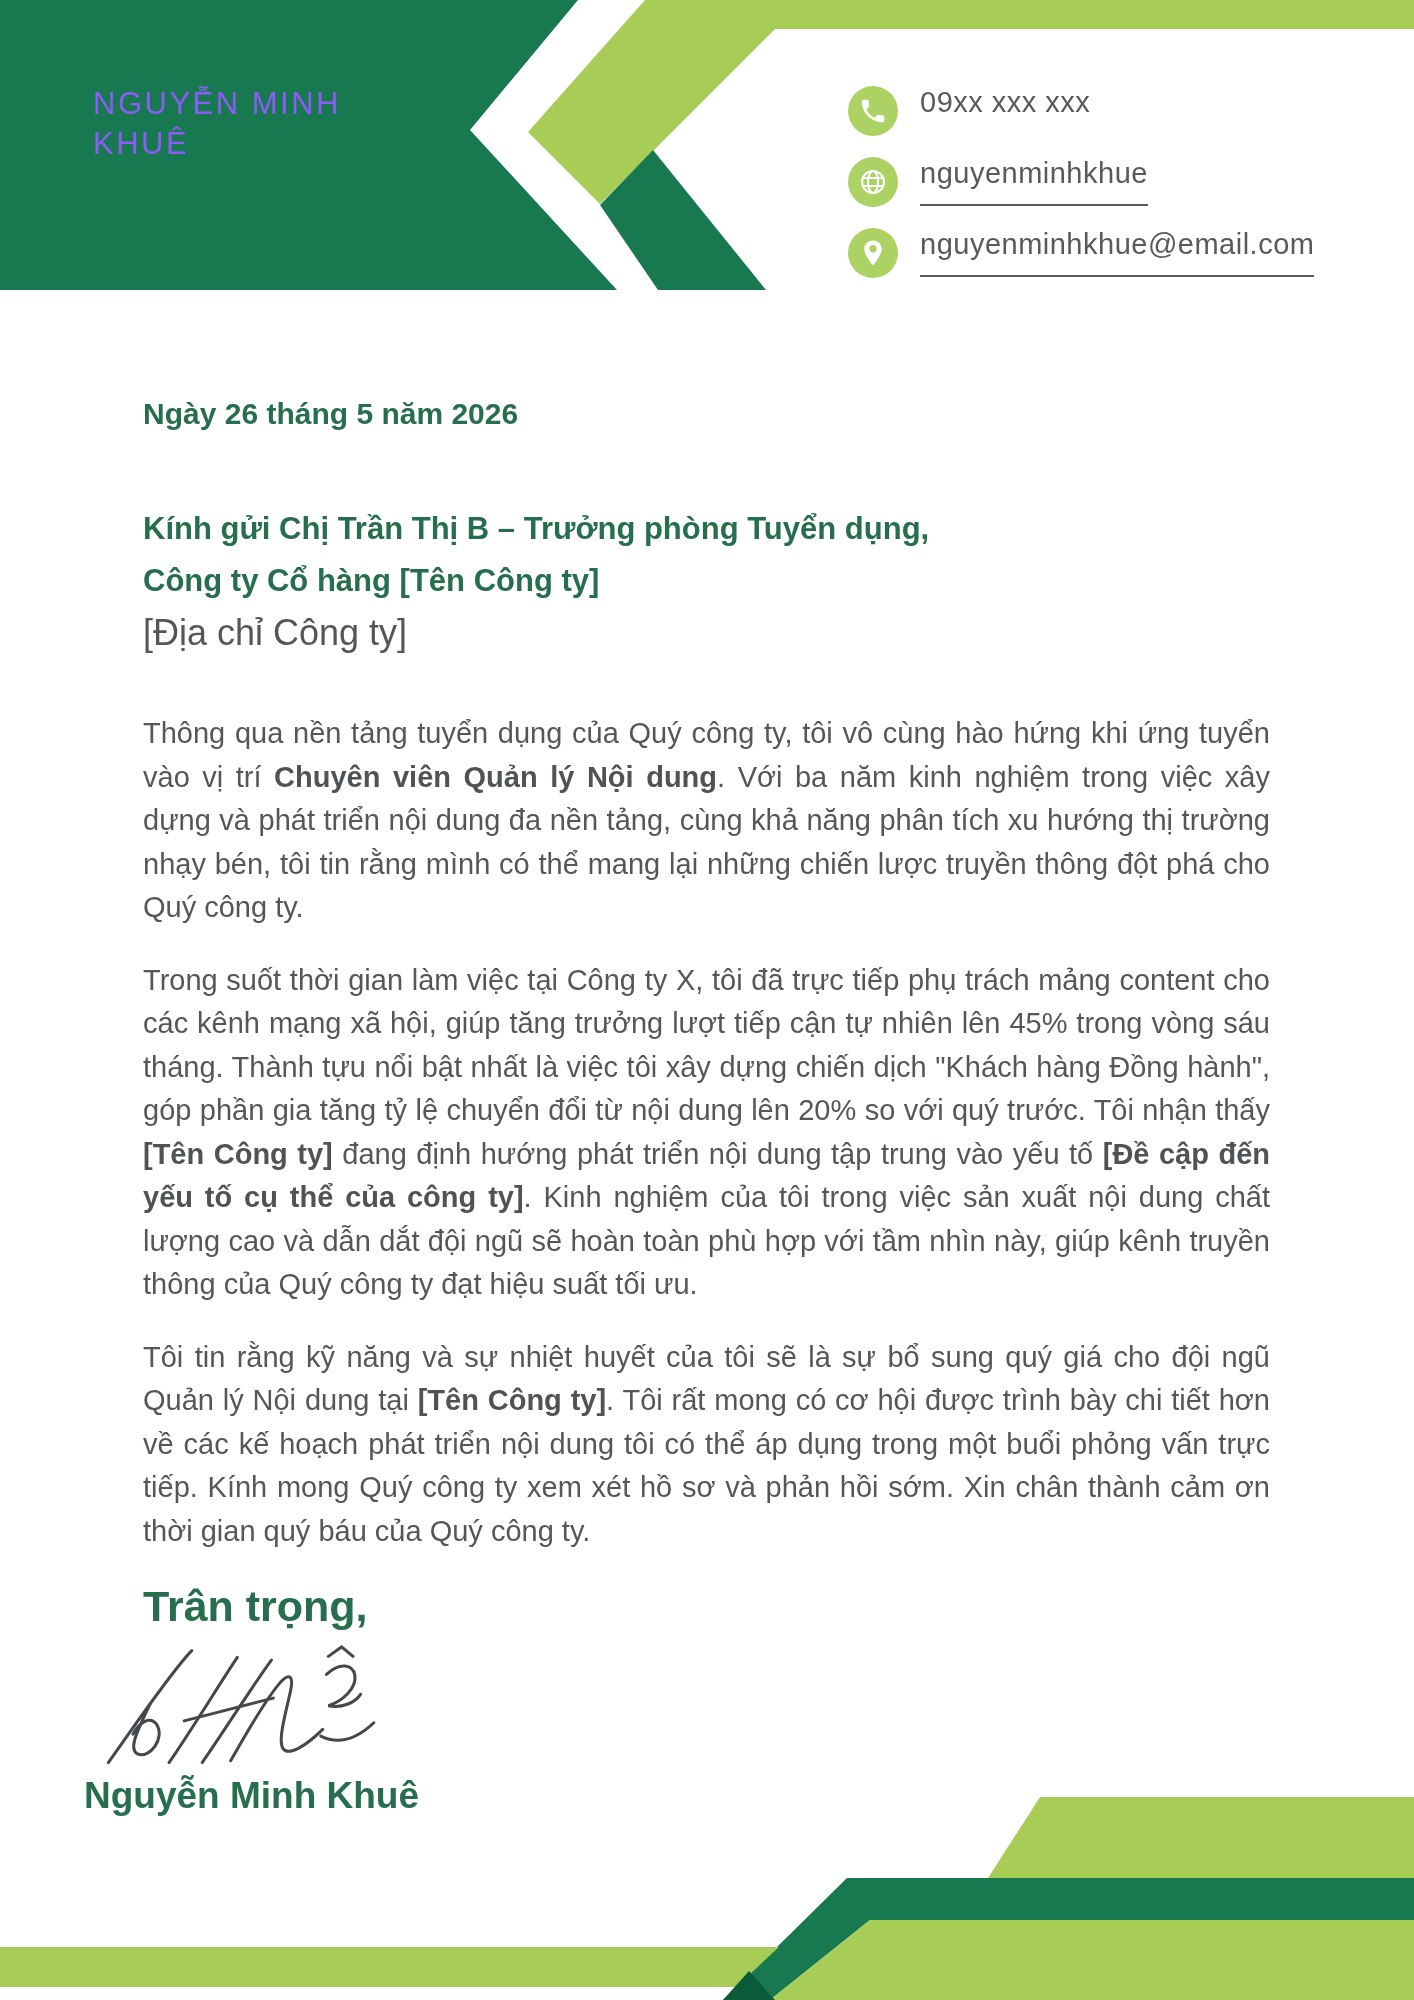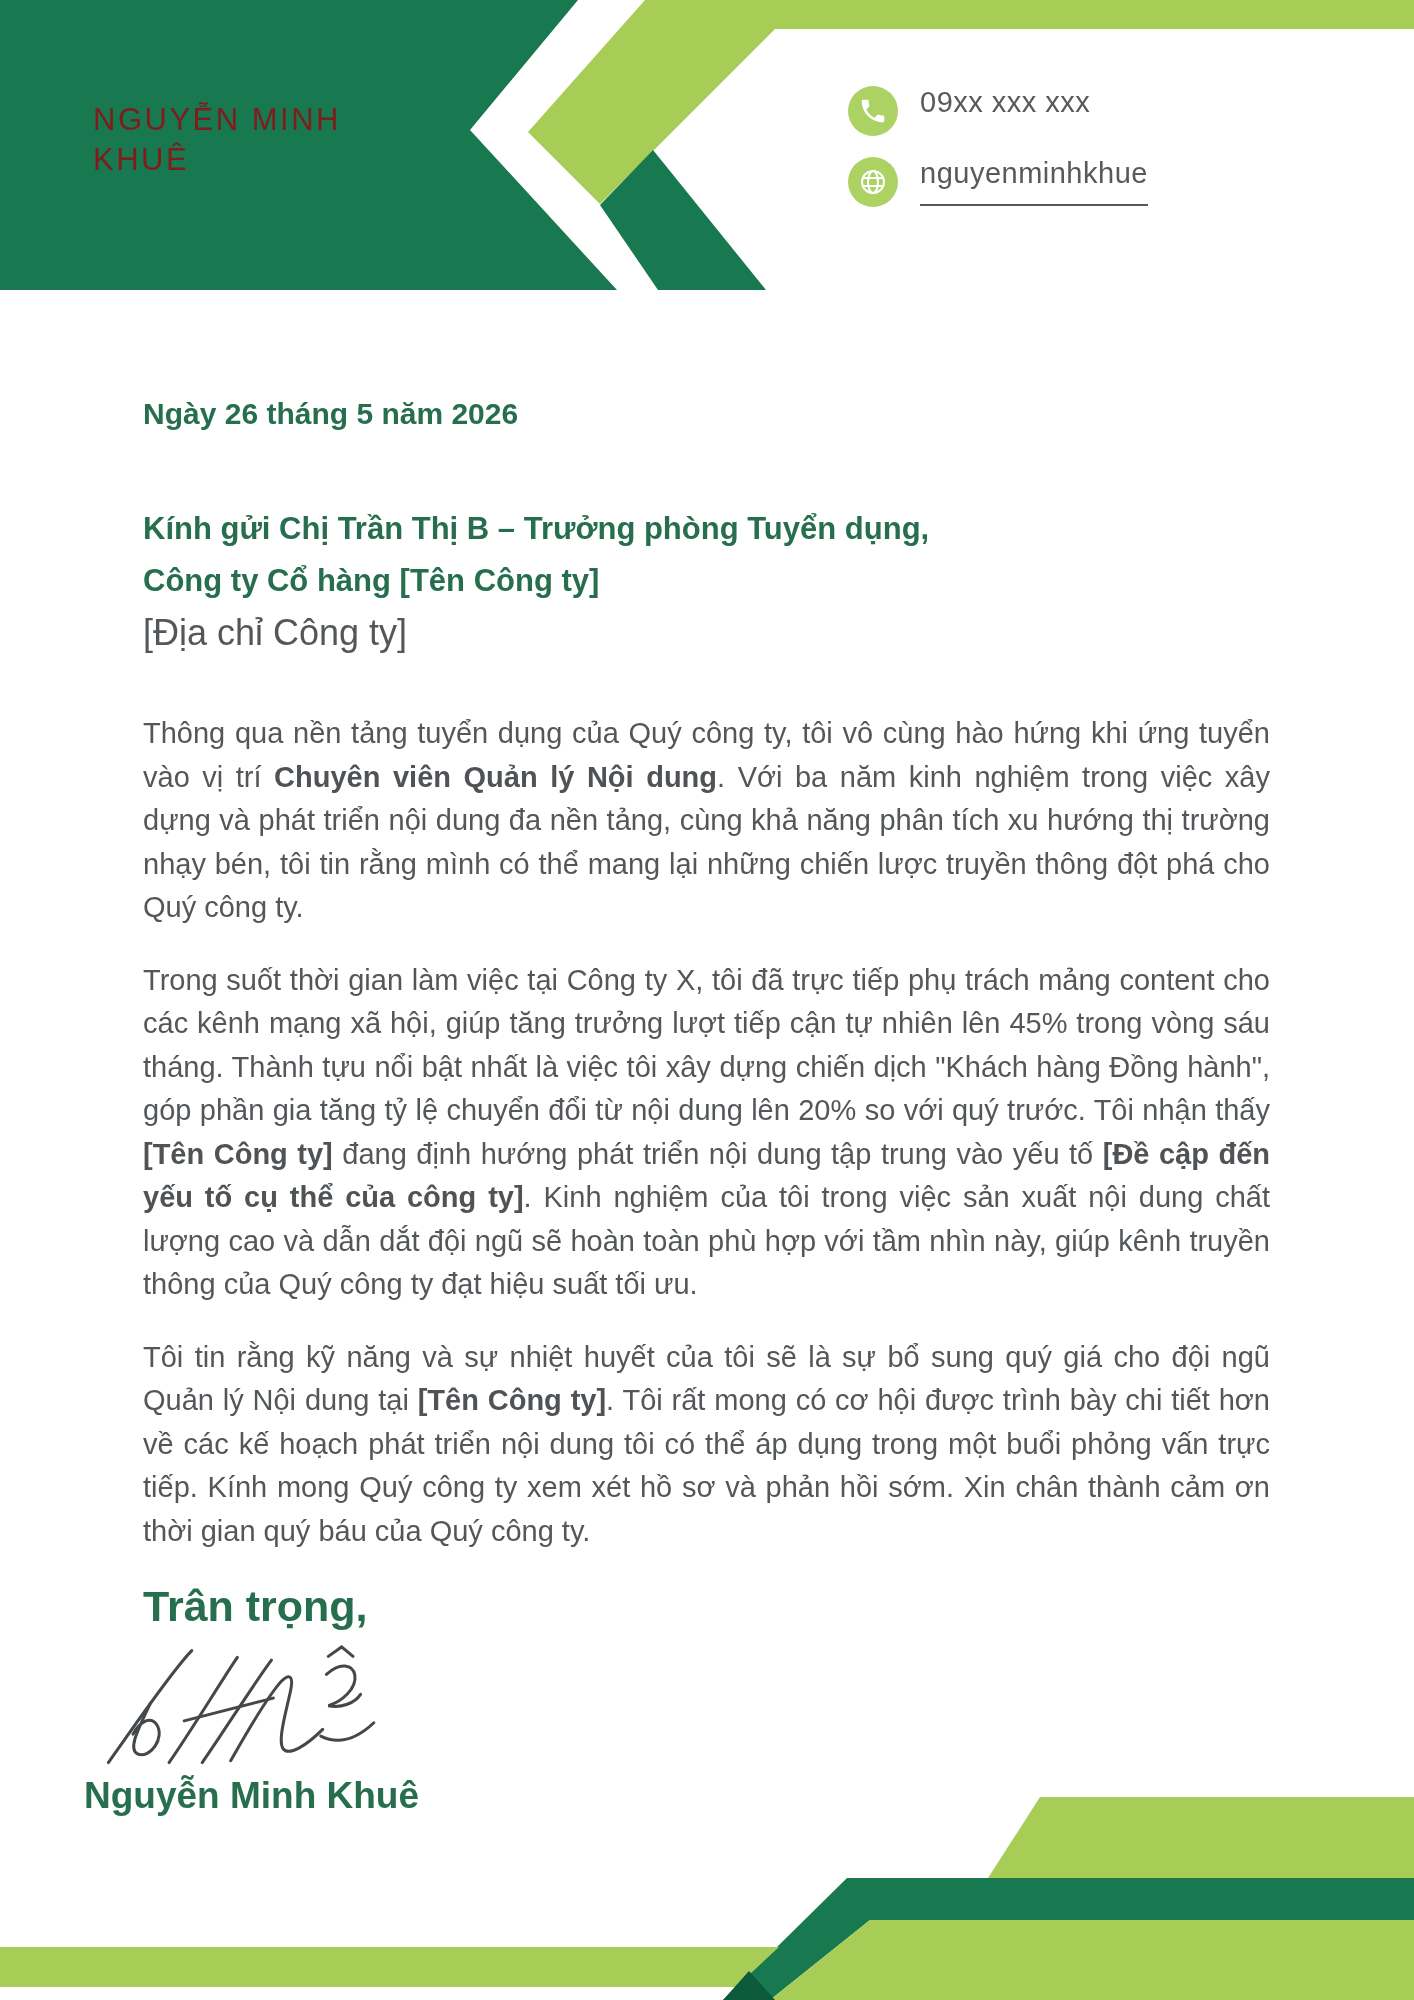--- a/index.html
+++ b/index.html
@@ -8,22 +8,22 @@
   body { font-family:"Liberation Sans","DejaVu Sans",sans-serif; }
   .page {
     position:relative; width:1414px; height:2000px;
     margin:0 auto; background:#ffffff; overflow:hidden;
   }
   
   .header-decor, .footer-decor { position:absolute; left:0; width:1414px; display:block; }
   .header-decor { top:0; height:290px; }
   .footer-decor { bottom:0; height:210px; }
   .header-name {
-    position:absolute; left:93px; top:100px;
-    color:#7f1d1d; font-size:31px; line-height:40px;
+    position:absolute; left:93px; top:84px;
+    color:#8b5cf6; font-size:31px; line-height:40px;
     letter-spacing:2.5px; font-weight:400;
   }
   .contact { position:absolute; left:848px; top:86px; }
   .contact-row { display:flex; align-items:flex-start; margin-bottom:21px; height:50px; }
   .contact-icon {
     width:50px; height:50px; border-radius:50%;
     display:flex; align-items:center; justify-content:center; flex:0 0 50px;
   }
   .contact-icon svg { display:block; }
   .contact-text {
@@ -84,20 +84,28 @@
         <svg width="32" height="32" viewBox="0 0 32 32" fill="none" stroke="#ffffff" stroke-width="2">
           <circle cx="16" cy="16" r="11"></circle>
           <ellipse cx="16" cy="16" rx="5" ry="11"></ellipse>
           <line x1="5" y1="12" x2="27" y2="12"></line>
           <line x1="5" y1="20" x2="27" y2="20"></line>
         </svg>
       </span>
       <span class="contact-text link">nguyenminhkhue</span>
     </div>
 
+    <div class="contact-row">
+      <span class="contact-icon" style="background:#add264;">
+        <svg width="30" height="30" viewBox="0 0 24 24">
+          <path fill="#ffffff" d="M12 2C8.13 2 5 5.13 5 8.5c0 5.25 7 13.5 7 13.5s7-8.25 7-13.5C19 5.13 15.87 2 12 2zm0 9.5c-1.66 0-3-1.34-3-3s1.34-3 3-3 3 1.34 3 3-1.34 3-3 3z"></path>
+        </svg>
+      </span>
+      <span class="contact-text link">nguyenminhkhue@email.com</span>
+    </div>
   </div>
 
   <div class="date-line">Ngày 26 tháng 5 năm 2026</div>
 
   <div class="recipient">
     <div class="r-bold">Kính gửi Chị Trần Thị B – Trưởng phòng Tuyển dụng,</div>
     <div class="r-bold">Công ty Cổ hàng [Tên Công ty]</div>
     <div class="r-plain">[Địa chỉ Công ty]</div>
   </div>
 

